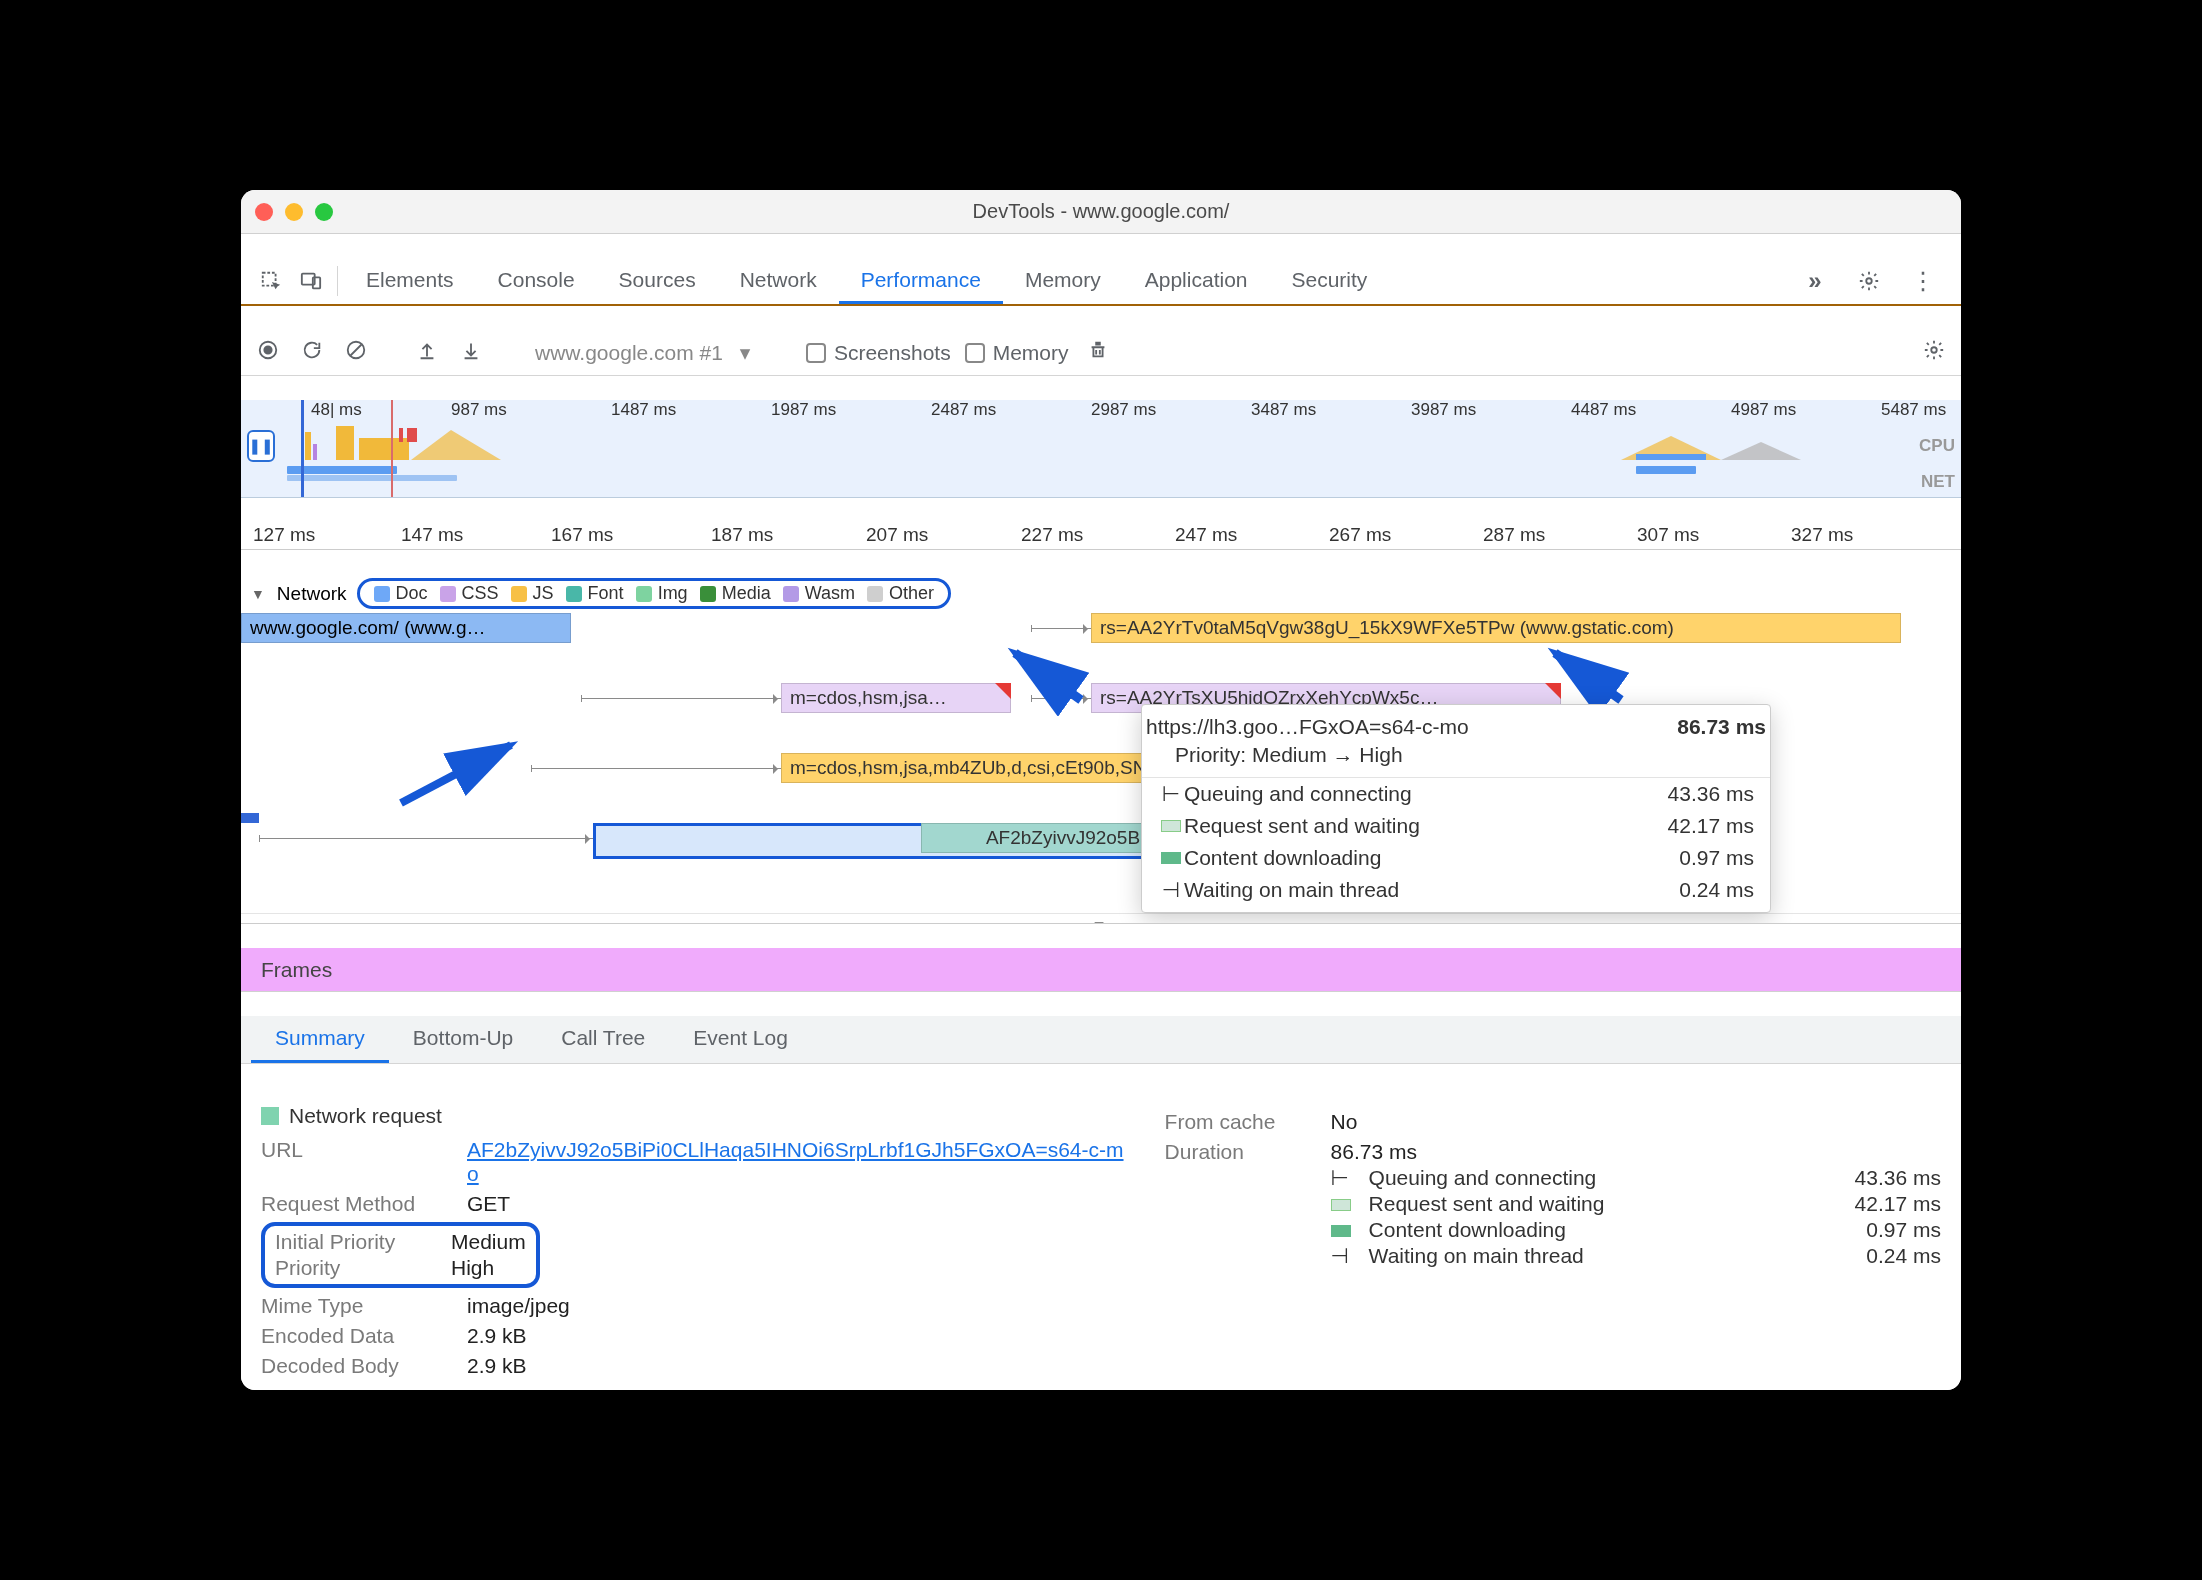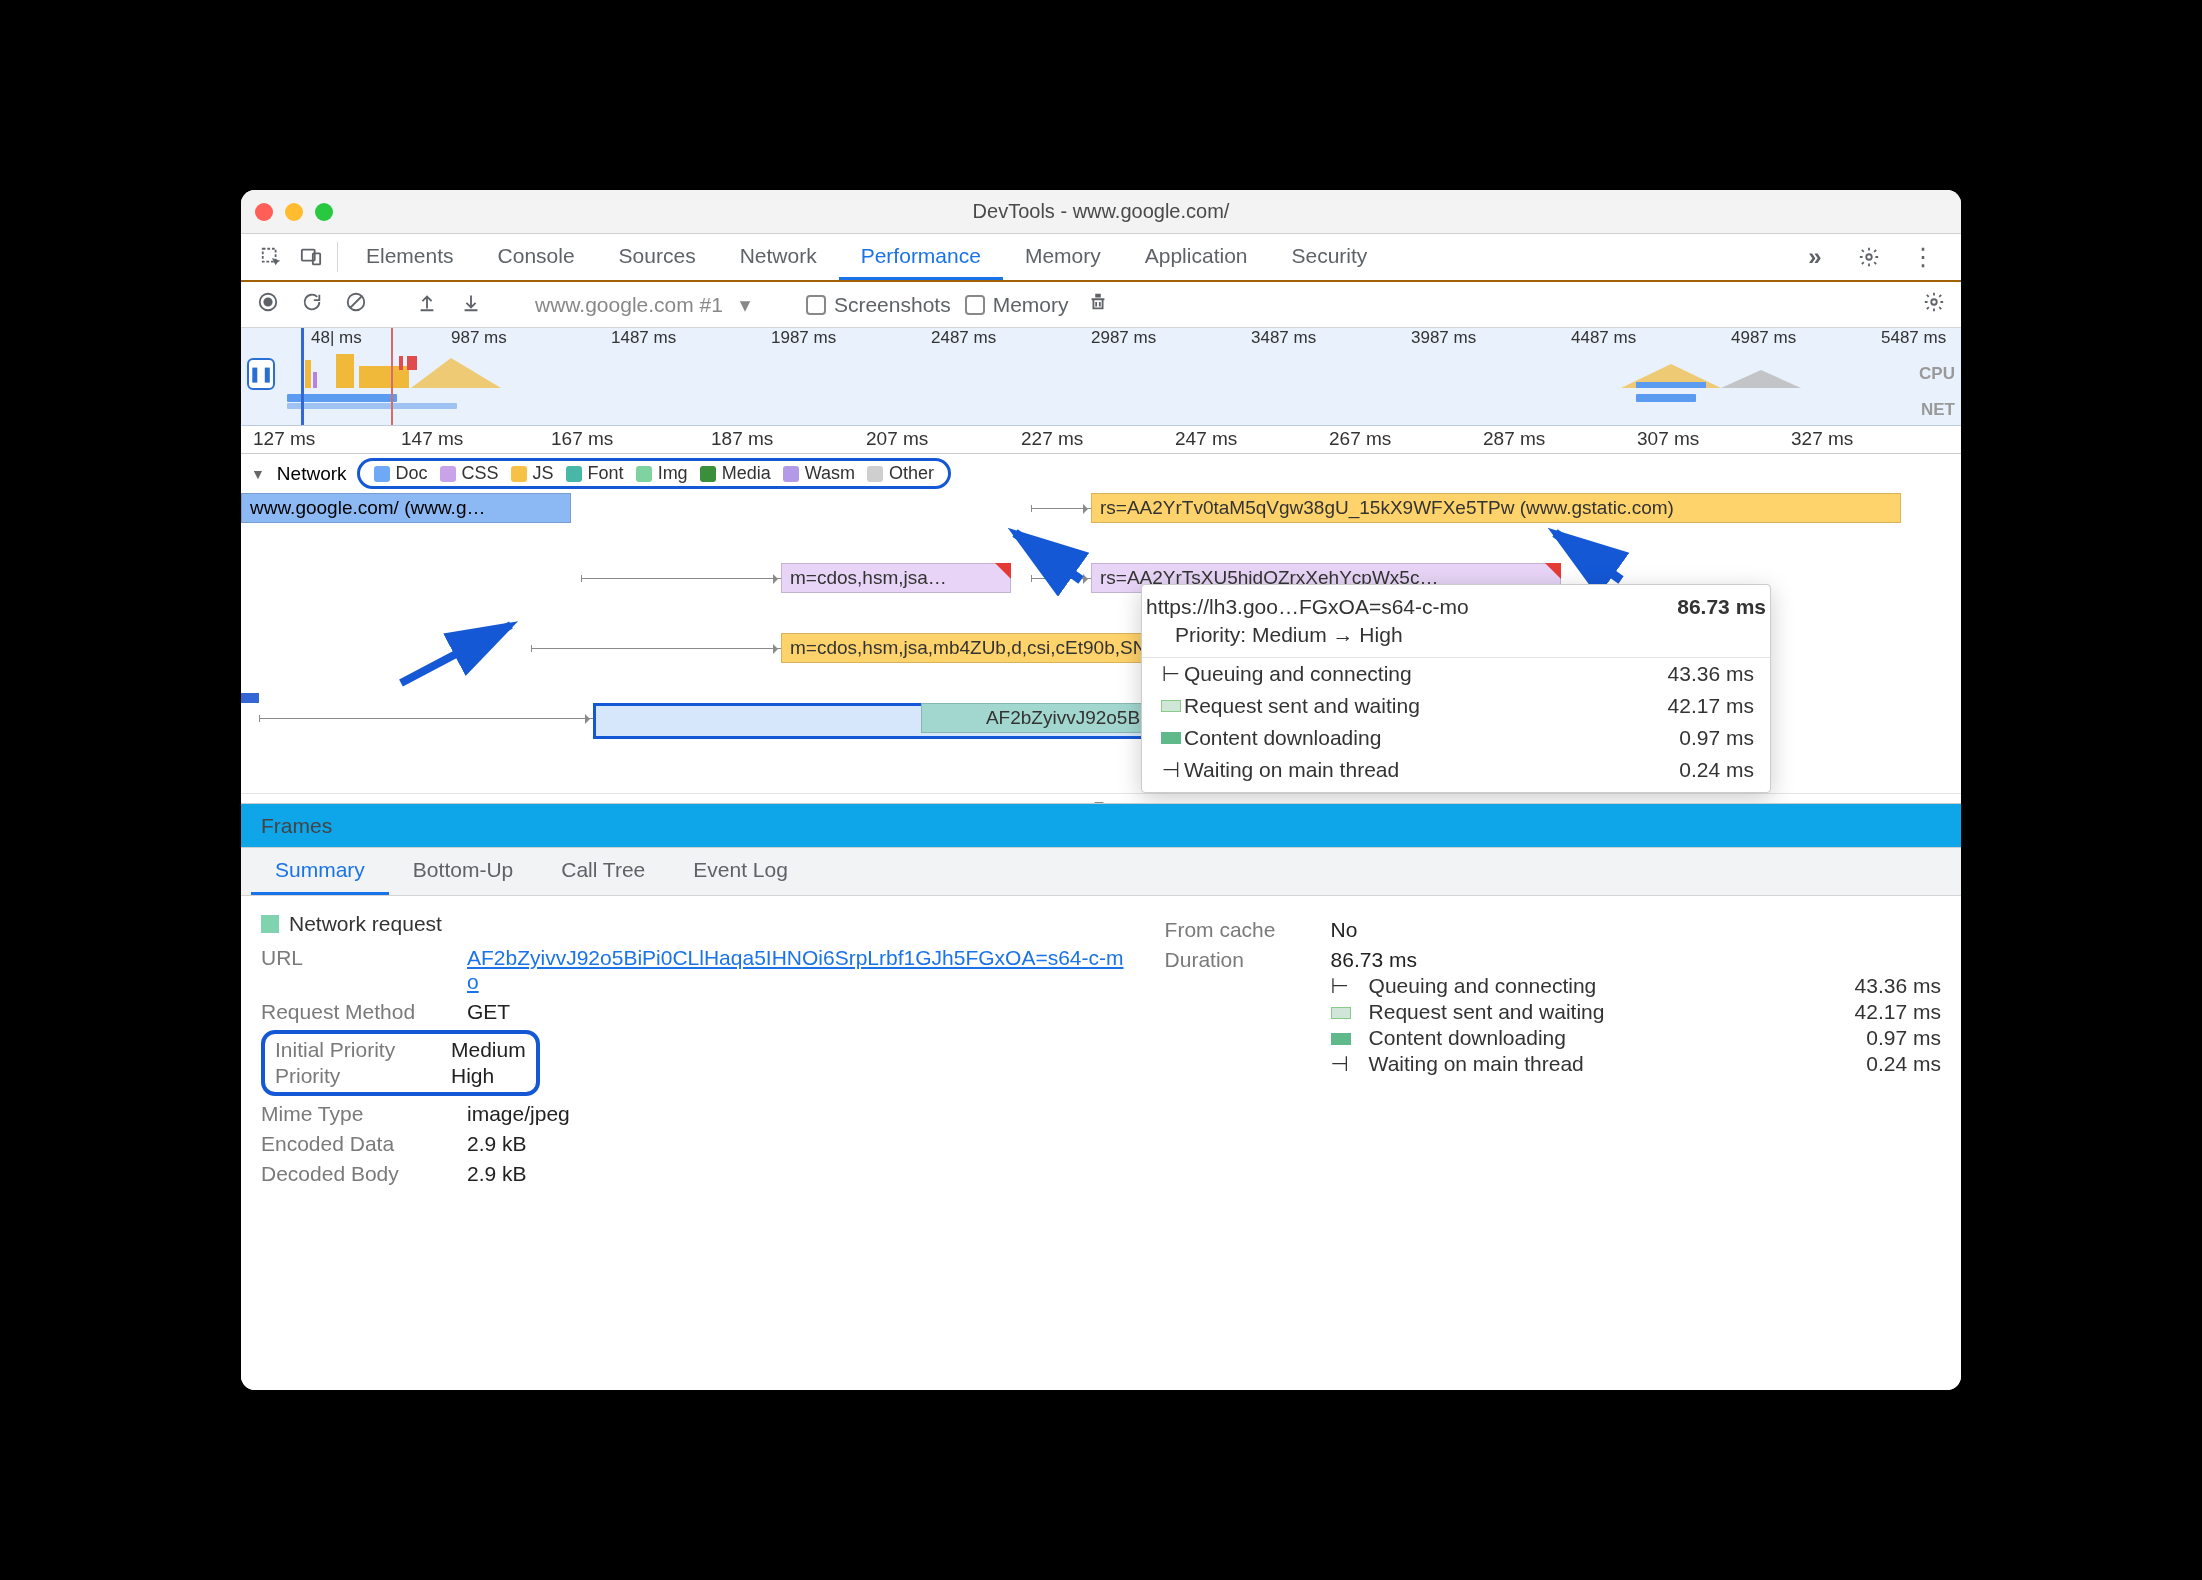--- a/index.html
+++ b/index.html
@@ -1,17 +1,17 @@
 <!DOCTYPE html>
 <html><head>
 <meta charset="utf-8">
 <style>
 * { margin: 0; padding: 0; box-sizing: border-box; font-family: -apple-system, "Helvetica Neue", Arial, sans-serif; }
 body { background: #000; width: 2202px; height: 1580px; display: flex; align-items: center; justify-content: center; }
-.window { width: 1720px; height: 1200px; background: #fff; border-radius: 14px; box-shadow: 0 30px 80px rgba(0,0,0,.5); overflow: hidden; display: flex; flex-direction: column; position: relative; }
+.window { width: 1720px; height: 1200px; background: #fff; border-radius: 14px; box-shadow: 0 30px 80px rgba(0,0,0,.5); overflow: hidden; display: flex; flex-direction: column; position: relative; gap: 24px; }
 .titlebar { height: 44px; background: #f3f3f3; border-bottom: 1px solid #d0d0d0; display: flex; align-items: center; padding: 0 14px; position: relative; }
 .traffic { display: flex; gap: 12px; }
 .dot { width: 18px; height: 18px; border-radius: 50%; }
 .dot.r { background: #ff5f57; } .dot.y { background: #febc2e; } .dot.g { background: #28c840; }
 .titlebar .title { position: absolute; left: 0; right: 0; text-align: center; font-size: 20px; color: #4a4a4a; font-weight: 500; pointer-events: none; }
 
 .tabbar { height: 48px; border-bottom: 2px solid #a16207; display: flex; align-items: stretch; padding: 0 10px; gap: 0; }
 .tb-icon { width: 40px; display: flex; align-items: center; justify-content: center; color: #5f6368; font-size: 22px; cursor: pointer; }
 .tb-sep { width: 1px; background: #d5d5d5; margin: 8px 6px; }
 .tab { padding: 0 22px; display: flex; align-items: center; color: #5f6368; font-size: 21px; cursor: pointer; border-bottom: 3px solid transparent; }
@@ -61,21 +61,21 @@
 
 .tooltip { position: absolute; background: #fff; border: 1px solid #ccc; border-radius: 4px; box-shadow: 0 6px 24px rgba(0,0,0,.2); font-size: 21px; color: #333; z-index: 50; width: 630px; }
 .tt-head { display: flex; justify-content: space-between; padding: 10px 4px 4px; }
 .tt-head .r { font-weight: 700; }
 .tt-sub { padding: 0 33px 10px; border-bottom: 1px solid #e3e3e3; }
 .tt-row { display: flex; justify-content: space-between; padding: 4px 16px; align-items: center; }
 .tt-i { width: 26px; display: inline-flex; justify-content: center; }
 
 .dots { text-align: center; color: #888; padding: 2px 0; border-top: 1px solid #e5e5e5; font-size: 18px; letter-spacing: 4px; }
 
-.frames { height: 44px; border-bottom: 1px solid #d0d0d0; display: flex; align-items: center; padding: 0 20px; font-size: 21px; color: #444; background: #0ea5e9; }
+.frames { height: 44px; border-bottom: 1px solid #d0d0d0; display: flex; align-items: center; padding: 0 20px; font-size: 21px; color: #444; background: #f0abfc; }
 
 .detail-tabs { height: 48px; background: #f1f3f4; border-bottom: 1px solid #d5d5d5; display: flex; align-items: stretch; padding: 0 10px; }
 .dtab { padding: 0 24px; display: flex; align-items: center; color: #5f6368; font-size: 21px; cursor: pointer; border-bottom: 3px solid transparent; }
 .dtab.active { color: #1a73e8; border-bottom-color: #1a73e8; }
 
 .detail { flex: 1; display: flex; padding: 16px 20px 20px; font-size: 21px; color: #333; overflow: hidden; position: relative; background:#fff; }
 .detail-left { flex: 0 0 52%; }
 .detail-right { flex: 1; padding-left: 30px; }
 .sec-head { display: flex; align-items: center; gap: 10px; margin-bottom: 10px; }
 .sw-green { width: 18px; height: 18px; background: #7fd3af; }

